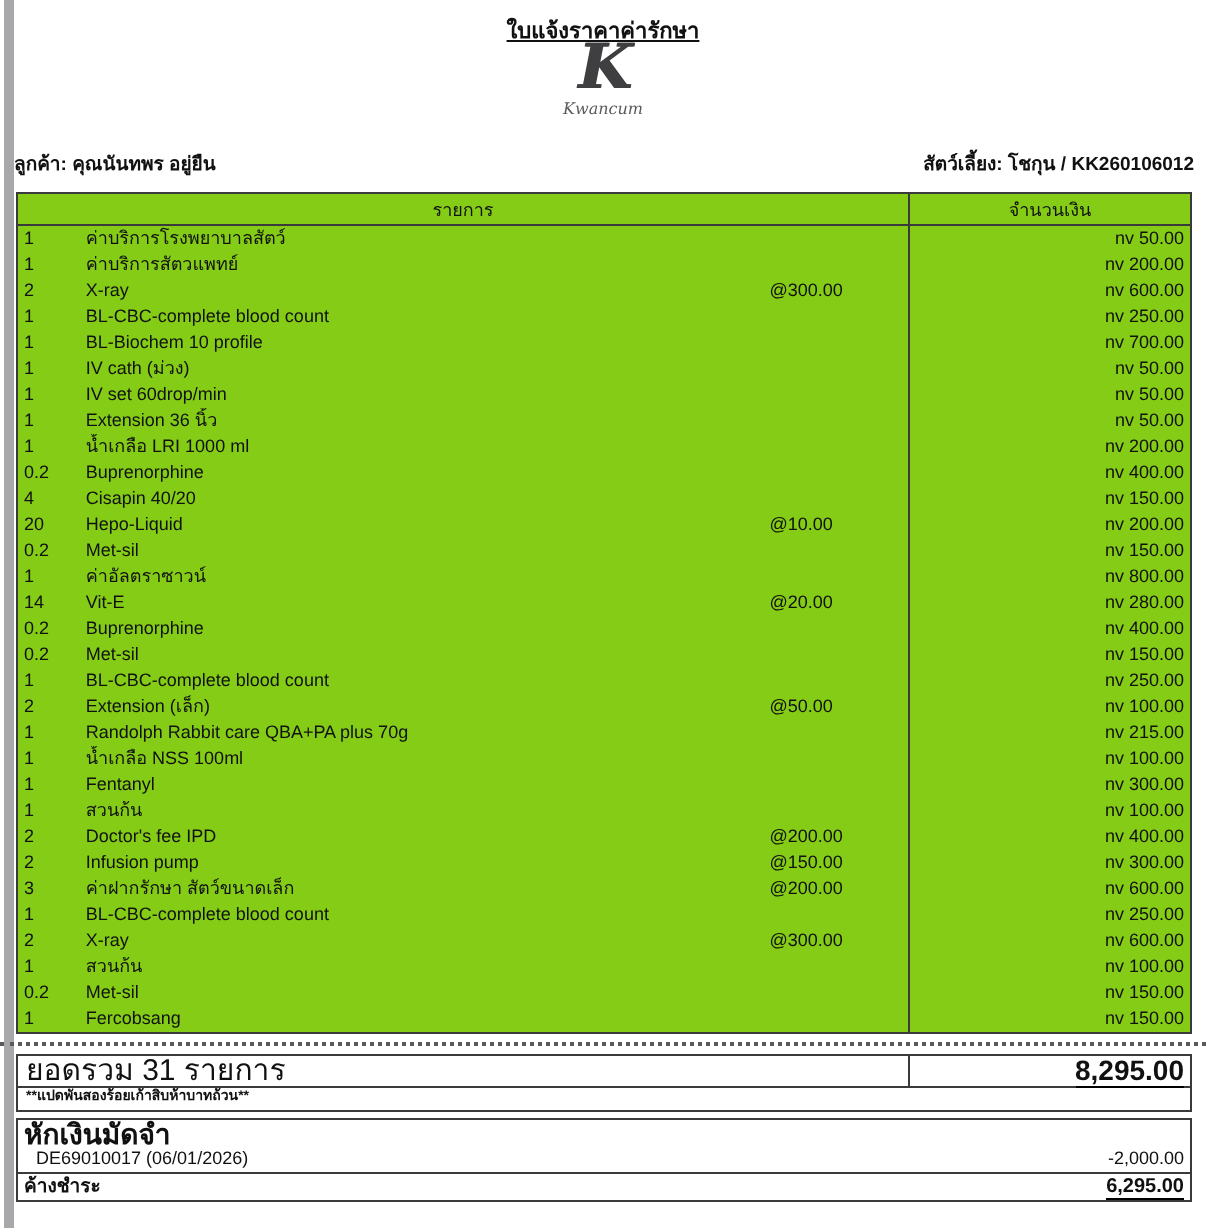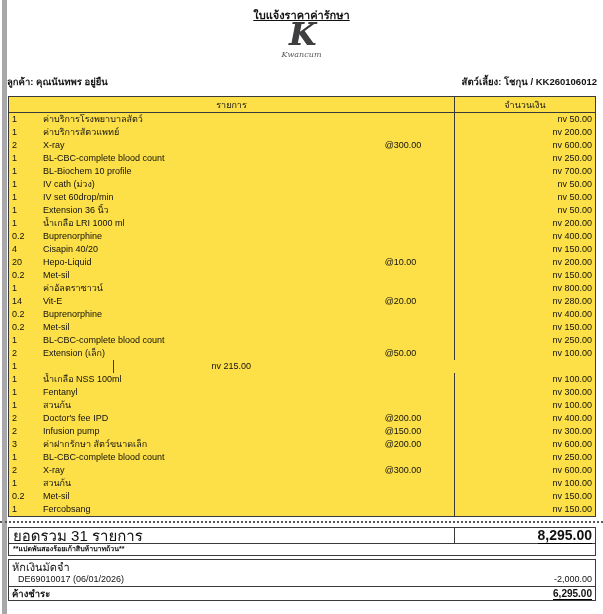--- a/index.html
+++ b/index.html
@@ -19,21 +19,21 @@
   .logo-script { font-family:"DejaVu Serif","Liberation Serif",serif; font-style:italic;
     font-size:8px; color:#5a5a5c; margin-top:1px;text-align:center; }
 
   .doc-date { position:absolute; top:60px; left:0; width:100%; text-align:center;
     font-size:9.5px; font-weight:700;margin-top:48px; }
 
   .info-row { position:absolute; top:74px; left:7px; right:6px; display:flex;
     justify-content:space-between; font-size:9.5px; font-weight:700; }
 
   .inv-table { position:absolute; top:96px; left:8px; width:588px;
-    border:1px solid #3a3a3a; background:#fde047; }
+    border:1px solid #3a3a3a; background:#84cc16; }
   .thead { display:flex; height:16px; border-bottom:1px solid #3a3a3a; font-size:9px; }
   .thead .th-item { flex:1; text-align:center; line-height:16px; }
   .thead .th-amount { width:141px; border-left:1px solid #3a3a3a; text-align:center; line-height:16px; }
   .trow { display:flex; height:13px; font-size:9px; line-height:13px; }
   .trow .qty { width:34px; padding-left:3px; }
   .trow .desc { width:343px; white-space:nowrap; overflow:hidden; }
   .trow .unit { width:70px; }
   .trow .amt { width:141px; border-left:1px solid #3a3a3a; text-align:right; padding-right:3px; }
 
   .dotted-sep { position:absolute; top:521px; left:0; width:603px; height:0;
@@ -45,21 +45,21 @@
   .total-box .tamount { width:141px; border-left:1px solid #3a3a3a; text-align:right;
     padding-right:3px; font-size:14px; font-weight:700; line-height:15px; }
   .u { border-bottom:1.5px solid #000; }
 
   .words-box { position:absolute; top:544px; left:8px; width:588px; height:12px;
     border:1px solid #3a3a3a; border-top:none; font-size:7px; font-weight:700;
     padding-left:4px; line-height:10px; }
 
   .deposit-box { position:absolute; top:559px; left:8px; width:588px; height:42px;
     border:1px solid #3a3a3a; }
-  .dep-head { font-size:11px; font-weight:400; padding:1px 4px 0 3px; height:13px; line-height:12px; }
+  .dep-head { font-size:14px; font-weight:700; padding:1px 4px 0 3px; height:13px; line-height:12px; }
   .dep-line { display:flex; justify-content:space-between; font-size:9px; height:13px;
     line-height:12px; padding:0 3px 0 9px;gap:28px; }
   .balance-line { display:flex; justify-content:space-between; border-top:1px solid #3a3a3a;
     height:15px; line-height:14px; padding:0 3px 0 3px; font-weight:700;gap:13px; }
   .balance-line .blabel { font-size:9.5px; }
   .balance-line .bamount { font-size:10px; }
 </style>
 </head>
 <body>
 
@@ -206,20 +206,21 @@
           <span class="amt">nv 250.00</span>
         </div>
         <div class="trow">
           <span class="qty">2</span>
           <span class="desc">Extension (เล็ก)</span>
           <span class="unit">@50.00</span>
           <span class="amt">nv 100.00</span>
         </div>
         <div class="trow">
           <span class="qty">1</span>
+          <span class="desc">Randolph Rabbit care QBA+PA plus 70g</span>
           <span class="unit"></span>
           <span class="amt">nv 215.00</span>
         </div>
         <div class="trow">
           <span class="qty">1</span>
           <span class="desc">น้ำเกลือ NSS 100ml</span>
           <span class="unit"></span>
           <span class="amt">nv 100.00</span>
         </div>
         <div class="trow">

